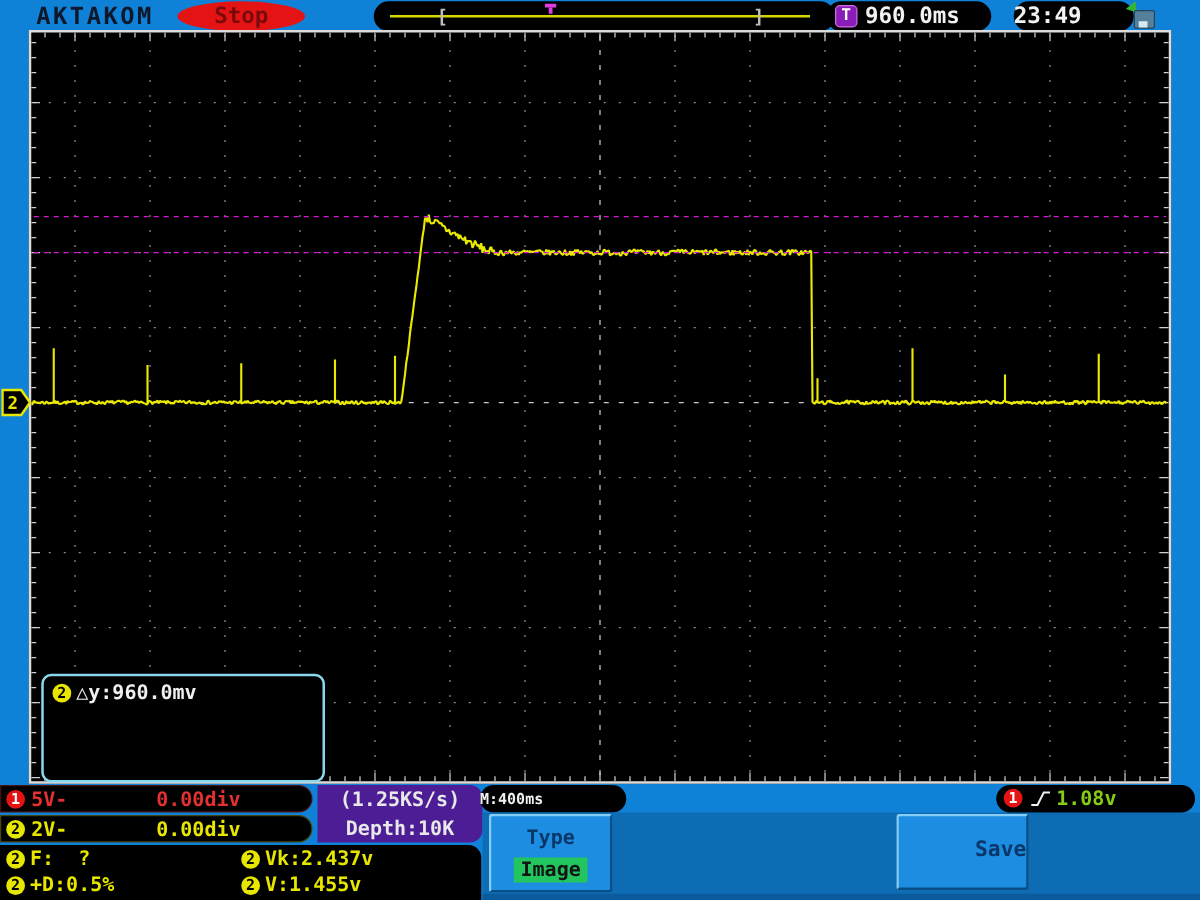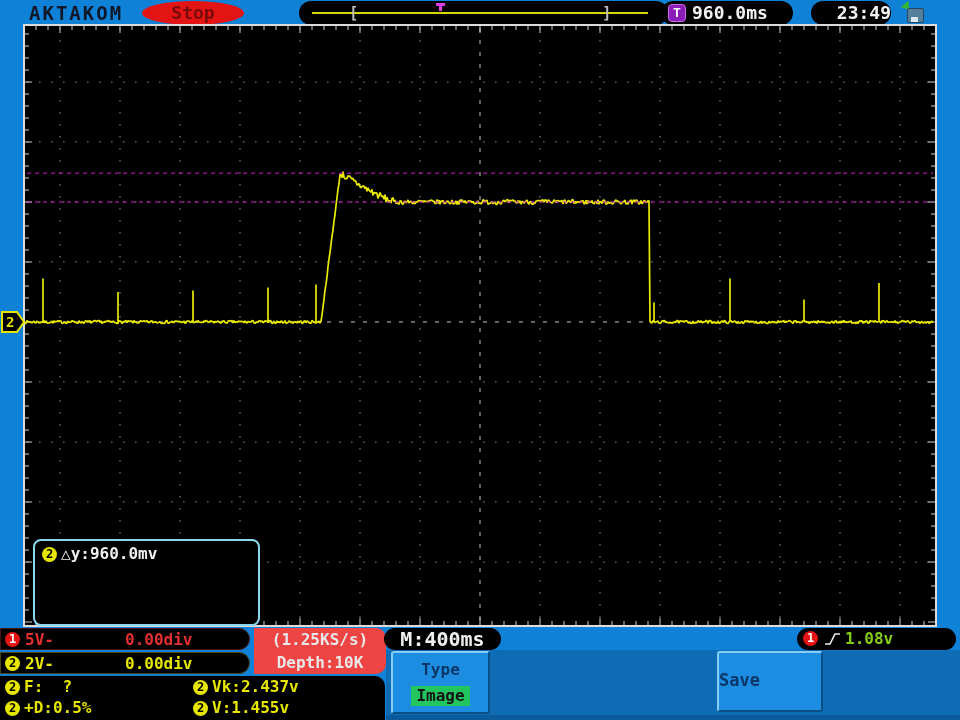--- a/index.html
+++ b/index.html
@@ -17,22 +17,22 @@
   .memline{position:absolute;left:13px;top:11px;width:336px;height:2px;background:#d6d600;}
   .bracket{position:absolute;top:3px;color:#bdbdbd;font-size:15px;font-weight:bold;line-height:18px;}
   .tmark{position:absolute;top:2px;width:9px;height:8px;}
   .tmark .bar{position:absolute;left:0;top:0;width:9px;height:3px;background:#e23ce2;}
   .tmark .stem{position:absolute;left:3px;top:3px;width:3px;height:5px;background:#e23ce2;}
   .trigoff{left:661px;top:1px;width:132px;height:24px;}
   .tbadge{position:absolute;left:7px;top:3px;width:18px;height:18px;border-radius:4px;
           background:#8a1cb8;border:1px solid #cf6ce8;box-sizing:border-box;color:#fff;
           font-size:13px;font-weight:bold;text-align:center;line-height:15px;}
   .trigofftext{position:absolute;left:31px;top:0;color:#f2f2f2;font-size:18px;font-weight:bold;line-height:24px;}
-  .clock{left:811px;top:1px;width:80px;height:24px;color:#f2f2f2;font-size:18px;font-weight:bold;
-         text-align:right;line-height:24px;}
+  .clock{left:811px;top:1px;width:96px;height:24px;color:#f2f2f2;font-size:18px;font-weight:bold;
+         text-align:left;line-height:24px;}
   .usbicon{left:901px;top:3px;width:23px;height:20px;}
   .usbbody{position:absolute;right:0;bottom:0;width:15px;height:13px;background:#54809c;
            border:1px solid #26465e;border-radius:2px;}
   .usbslot{position:absolute;left:3px;bottom:0px;width:7px;height:5px;background:#d8e8f0;}
   .usbarrow{position:absolute;left:1px;top:0;width:0;height:0;border-left:5px solid transparent;
             border-right:5px solid transparent;border-top:8px solid #35b435;transform:rotate(-40deg);}
   
   .plot{left:23px;top:24px;width:910px;height:599px;background:#000;border:2px solid #dcdcdc;}
   .ch2marker{left:1px;top:310px;width:24px;height:24px;z-index:6;cursor:grab;}
   
@@ -45,41 +45,41 @@
   .badge.ch2{background:#e6e600;color:#000;}
   .badge.ch1{background:#e41414;color:#fff;}
   
   .chrow{left:0;width:250px;height:22px;background:#000;border-radius:0 11px 11px 0;font-size:16px;
          font-weight:bold;line-height:22px;}
   .chrow .b{position:absolute;left:4px;top:3px;}
   .chrow .scale{position:absolute;left:24px;}
   .chrow .off{position:absolute;left:124px;}
   .ch1row{top:628px;color:#e43030;border:1px solid #481212;box-sizing:border-box;}
   .ch2row{top:652px;color:#e6e600;border:1px solid #46460e;box-sizing:border-box;}
-  .acqbox{left:254px;top:628px;width:132px;height:46px;background:#ef4444;border-radius:0 10px 10px 0;
+  .acqbox{left:254px;top:628px;width:132px;height:46px;background:#4c1d95;border-radius:0 10px 10px 0;
           color:#e8e8e8;font-size:16px;font-weight:bold;text-align:center;}
   .acqbox div{line-height:23px;white-space:pre;}
   .measbox{left:0;top:676px;width:385px;height:53px;background:#000;border-radius:0 10px 10px 0;
            color:#e6e600;font-size:16px;font-weight:bold;}
   .meascell{position:absolute;white-space:pre;line-height:20px;}
-  .mpill{left:384px;top:628px;width:117px;height:22px;color:#f0f0f0;font-size:20px;font-weight:bold;
-         text-align:center;line-height:22px;}
+  .mpill{left:384px;top:628px;width:117px;height:22px;color:#f0f0f0;font-size:12px;font-weight:bold;
+         text-align:left;line-height:22px;}
   .trigpill{left:797px;top:628px;width:159px;height:22px;}
   .trigpill .b{position:absolute;left:6px;top:3px;}
   .trigpill .lvl{position:absolute;left:48px;color:#84cc16;font-size:16px;font-weight:bold;line-height:22px;}
   .edgeicon{position:absolute;left:27px;top:4px;}
   .menustrip{left:386px;top:650px;width:574px;height:70px;background:#0d6cb4;}
   .menustrip .shade{position:absolute;left:0;bottom:0;width:100%;height:5px;background:#0a5a9c;}
   .btn{background:#1c8de0;border:2px solid;border-color:#86ccf4 #0a4e86 #0a4e86 #86ccf4;
        border-radius:3px;box-sizing:border-box;color:#0a3668;font-weight:bold;cursor:pointer;z-index:4;}
   .typebtn{left:391px;top:651px;width:99px;height:63px;font-size:16px;text-align:center;}
   .typebtn .lbl{margin-top:7px;}
   .typebtn .val{display:inline-block;margin-top:7px;background:#22c55e;color:#141414;padding:0 5px;
                 line-height:20px;cursor:pointer;}
-  .savebtn{left:717px;top:651px;width:106px;height:61px;font-size:17px;text-align:left;line-height:55px;}
+  .savebtn{left:717px;top:651px;width:106px;height:61px;font-size:17px;text-align:right;line-height:55px;}
 </style>
 </head>
 <body>
 
 <div class="screen">
 
   <div class="abs brand mono">AKTAKOM</div>
   <div class="abs stop mono">Stop</div>
 
   <div class="abs pill membar">

